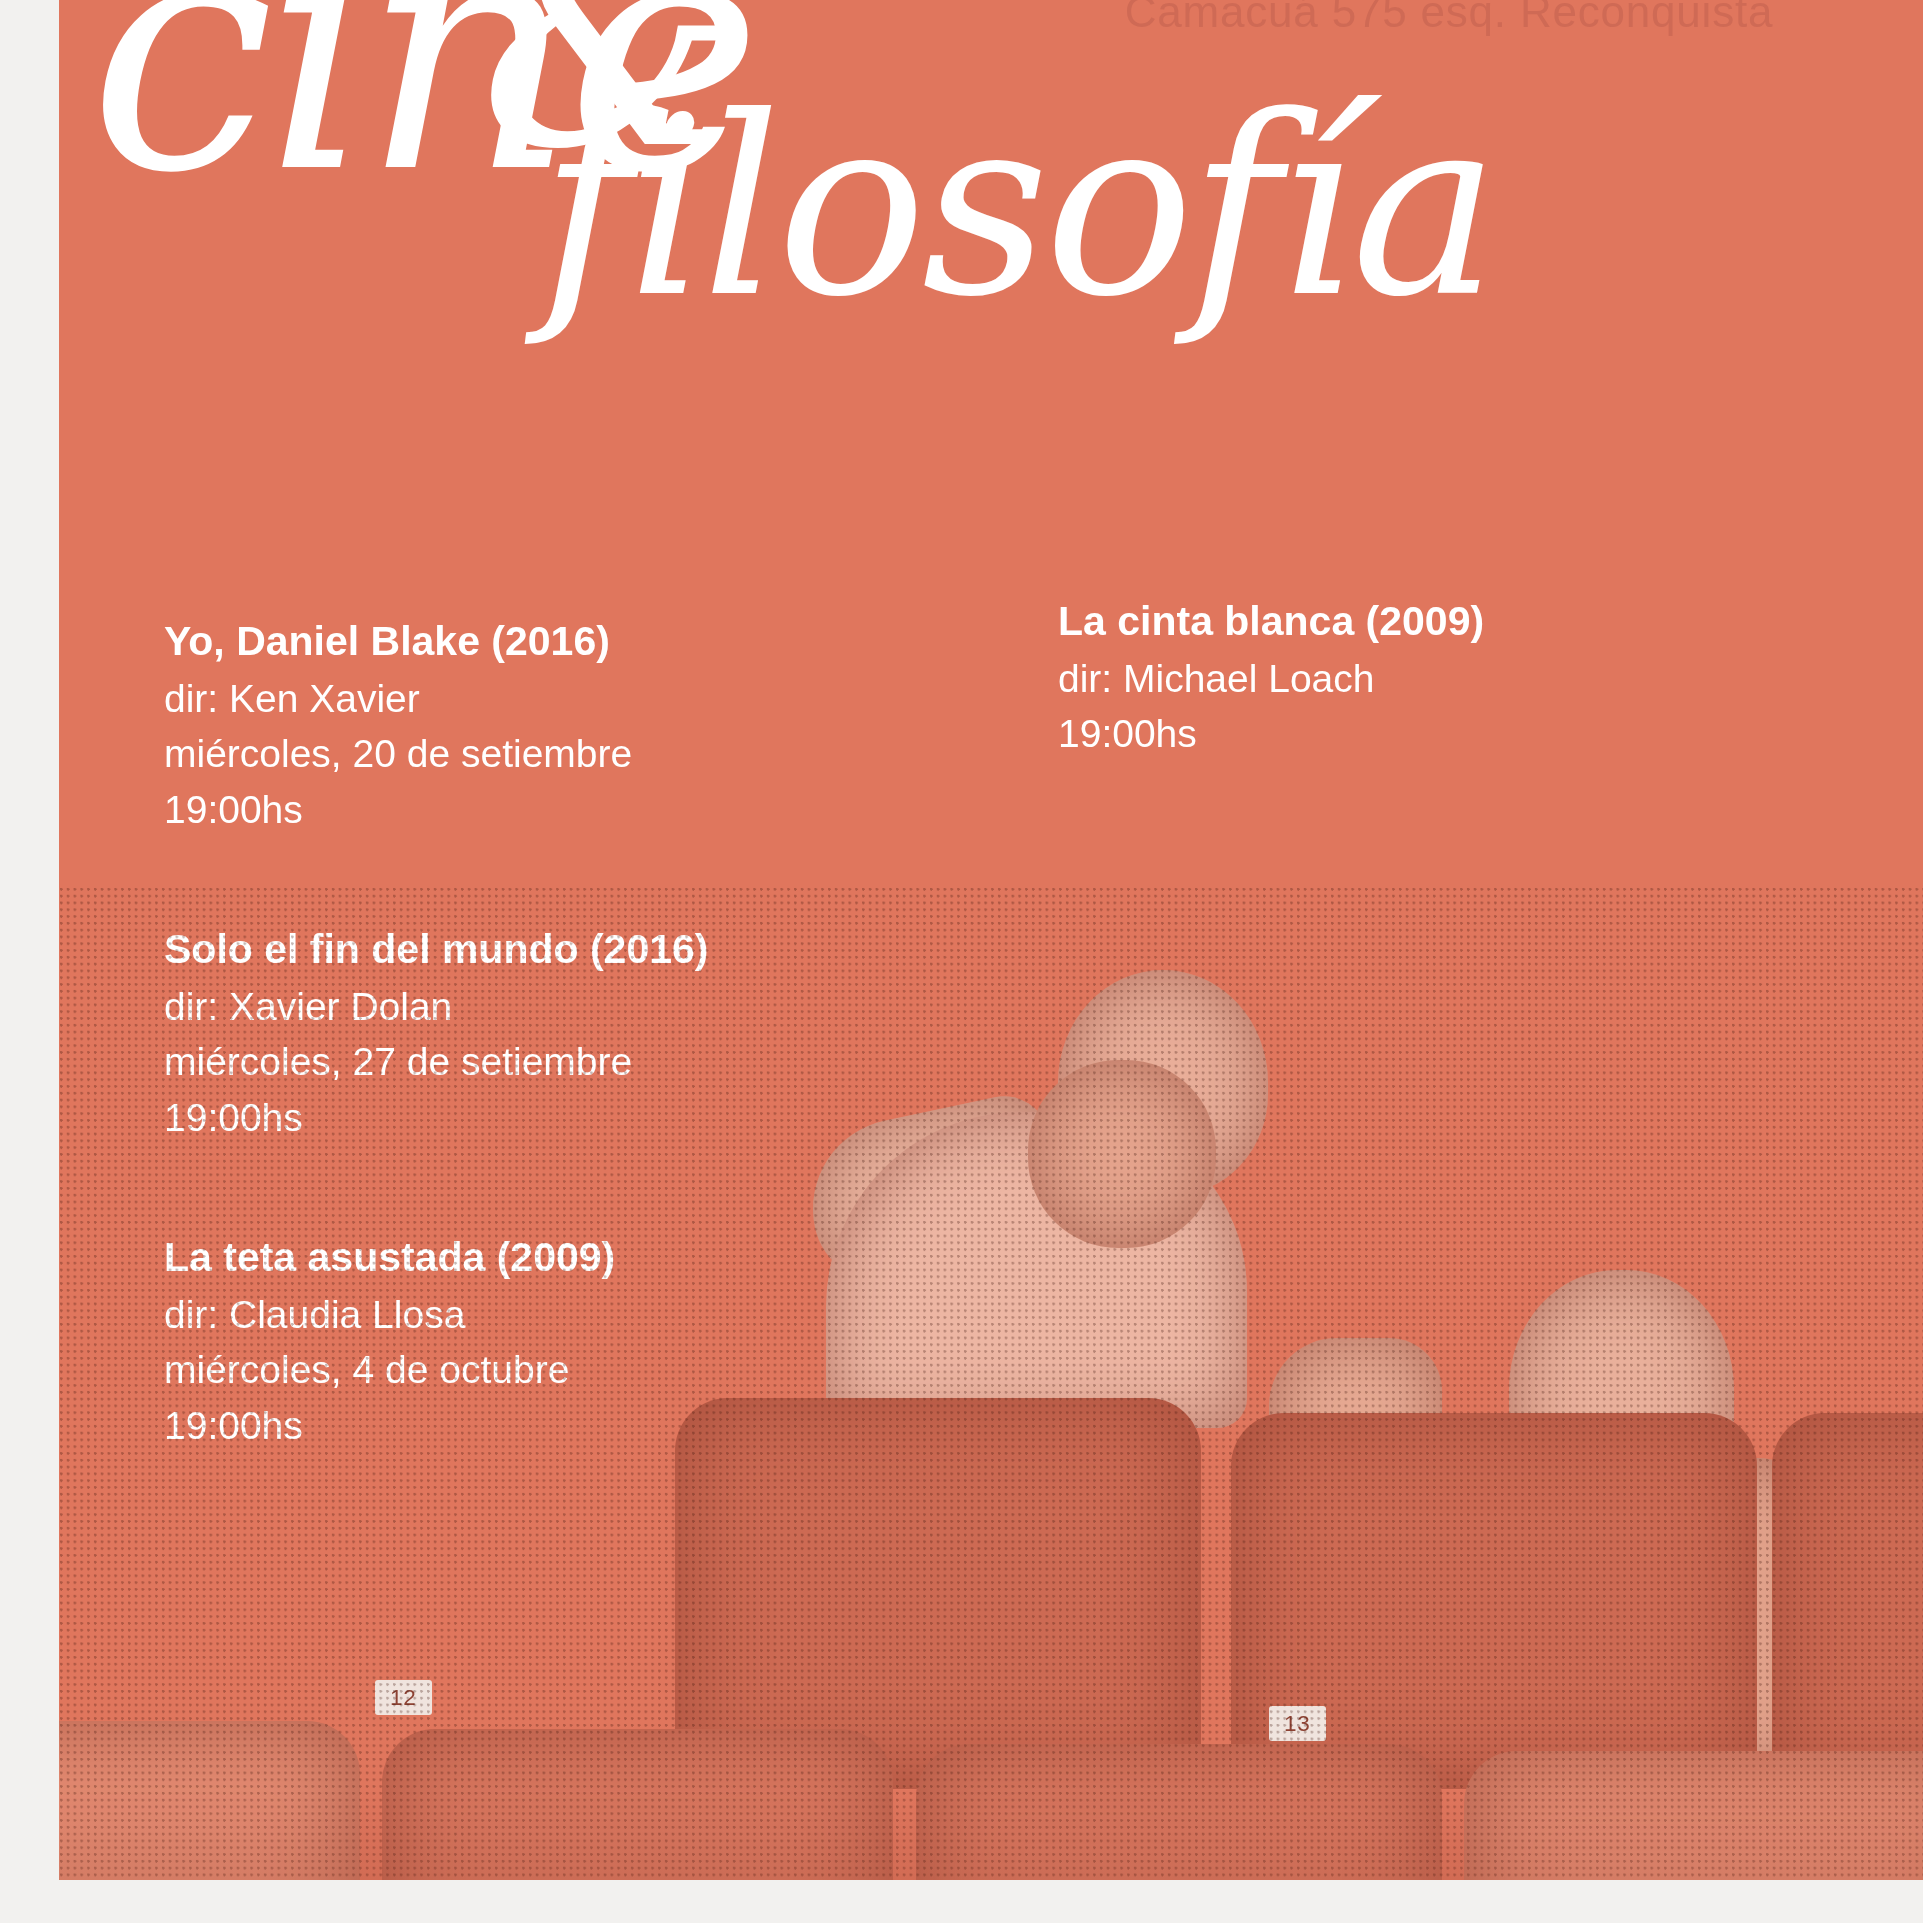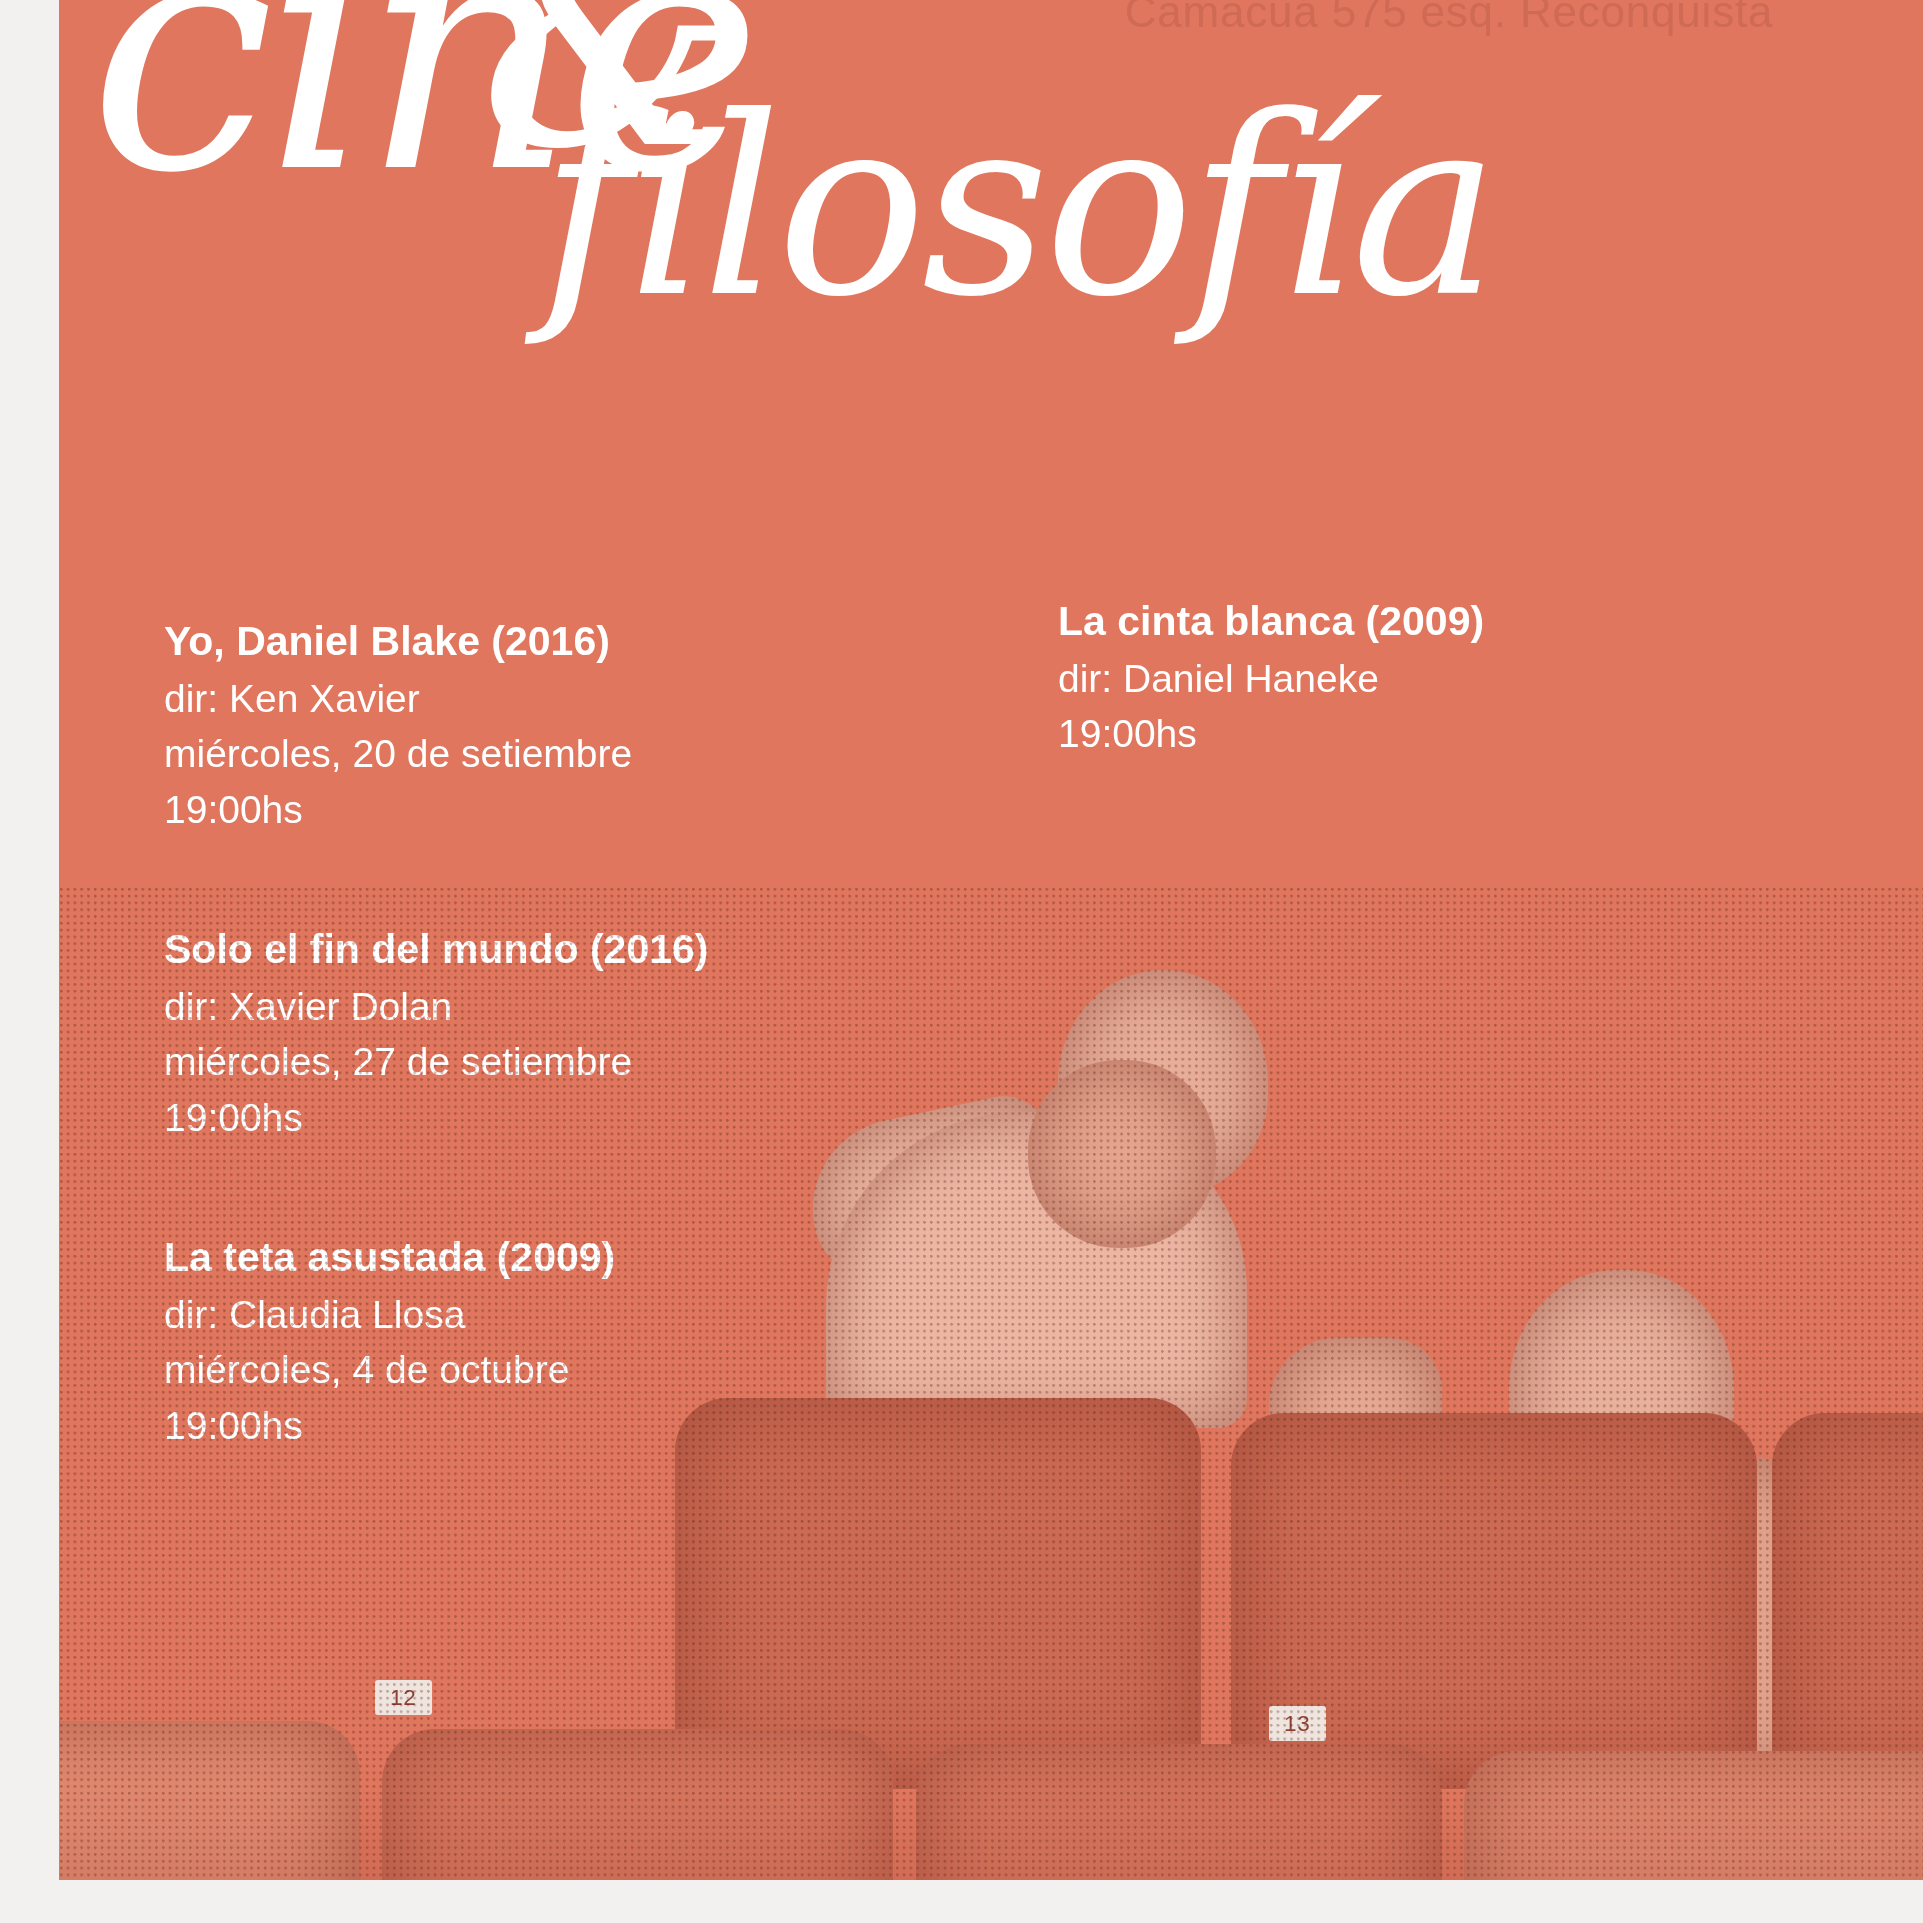--- a/index.html
+++ b/index.html
@@ -262,21 +262,21 @@
 
     <div class="listing col-left row-1">
       <div class="film-title">Yo, Daniel Blake (2016)</div>
       <div class="film-line">dir: Ken Xavier</div>
       <div class="film-line">miércoles, 20 de setiembre</div>
       <div class="film-line">19:00hs</div>
     </div>
 
     <div class="listing col-right row-1">
       <div class="film-title">La cinta blanca (2009)</div>
-      <div class="film-line">dir: Daniel Haneke</div>
+      <div class="film-line">dir: Michael Loach</div>
       <div class="film-line">19:00hs</div>
     </div>
 
     <div class="listing col-left row-2">
       <div class="film-title">Solo el fin del mundo (2016)</div>
       <div class="film-line">dir: Xavier Dolan</div>
       <div class="film-line">miércoles, 27 de setiembre</div>
       <div class="film-line">19:00hs</div>
     </div>
 

